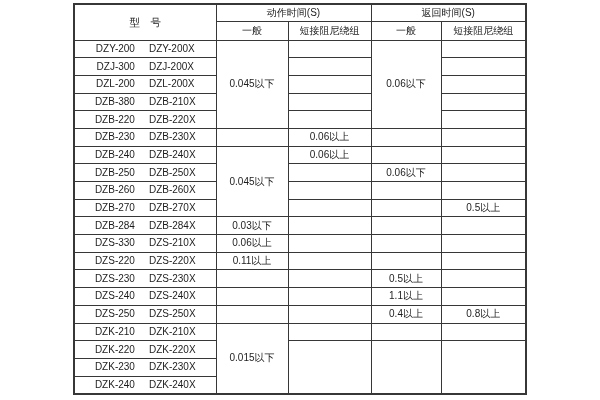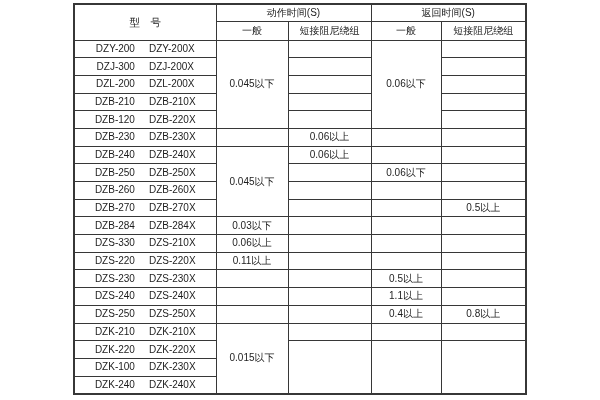--- a/index.html
+++ b/index.html
@@ -108,31 +108,31 @@
               <span>DZL-200</span>
               <span>DZL-200X</span>
             </div>
           </td>
           <td></td>
           <td></td>
         </tr>
         <tr>
           <td class="model-cell">
             <div class="model-pair">
-              <span>DZB-210</span>
+              <span>DZB-380</span>
               <span>DZB-210X</span>
             </div>
           </td>
           <td></td>
           <td></td>
         </tr>
         <tr>
           <td class="model-cell">
             <div class="model-pair">
-              <span>DZB-120</span>
+              <span>DZB-220</span>
               <span>DZB-220X</span>
             </div>
           </td>
           <td></td>
           <td></td>
         </tr>
         <tr>
           <td class="model-cell">
             <div class="model-pair">
               <span>DZB-230</span>
@@ -280,21 +280,21 @@
               <span>DZK-220X</span>
             </div>
           </td>
           <td rowspan="3"></td>
           <td rowspan="3"></td>
           <td rowspan="3"></td>
         </tr>
         <tr>
           <td class="model-cell">
             <div class="model-pair">
-              <span>DZK-100</span>
+              <span>DZK-230</span>
               <span>DZK-230X</span>
             </div>
           </td>
         </tr>
         <tr>
           <td class="model-cell">
             <div class="model-pair">
               <span>DZK-240</span>
               <span>DZK-240X</span>
             </div>

